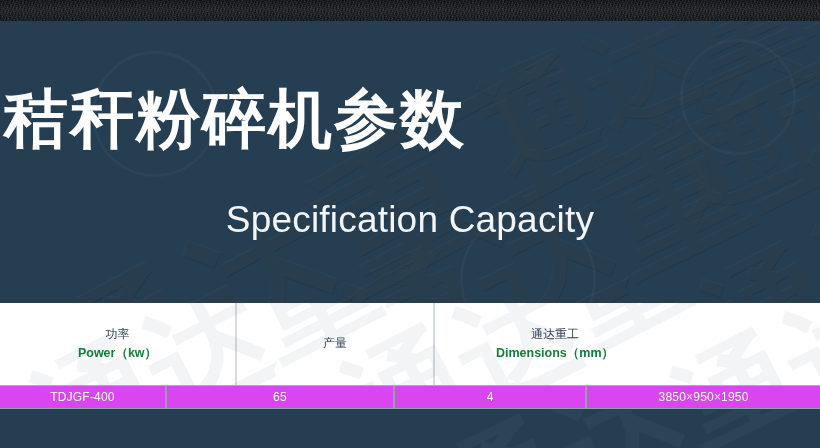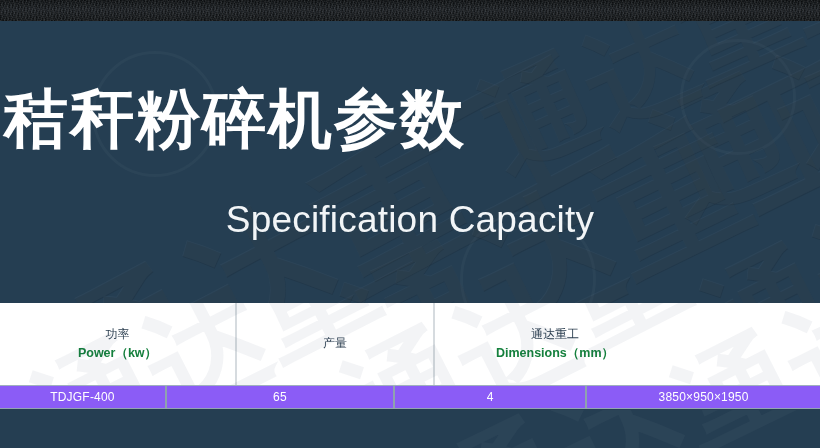--- a/index.html
+++ b/index.html
@@ -105,21 +105,21 @@
   .spec-row {
     display: flex;
     width: 820px;
     box-sizing: border-box;
   }
   #spec-head {
     background: #ffffff;
     height: 82px;
   }
   #spec-body {
-    background: #8b5cf6;
+    background: #d946ef;
     height: 24px;
     border-top: 1px solid #9fb0bd;
     border-bottom: 1px solid #8f a0ad;
     border-bottom: 1px solid #93a4b1;
   }
   .cell {
     box-sizing: border-box;
     display: flex;
     flex-direction: column;
     align-items: center;

